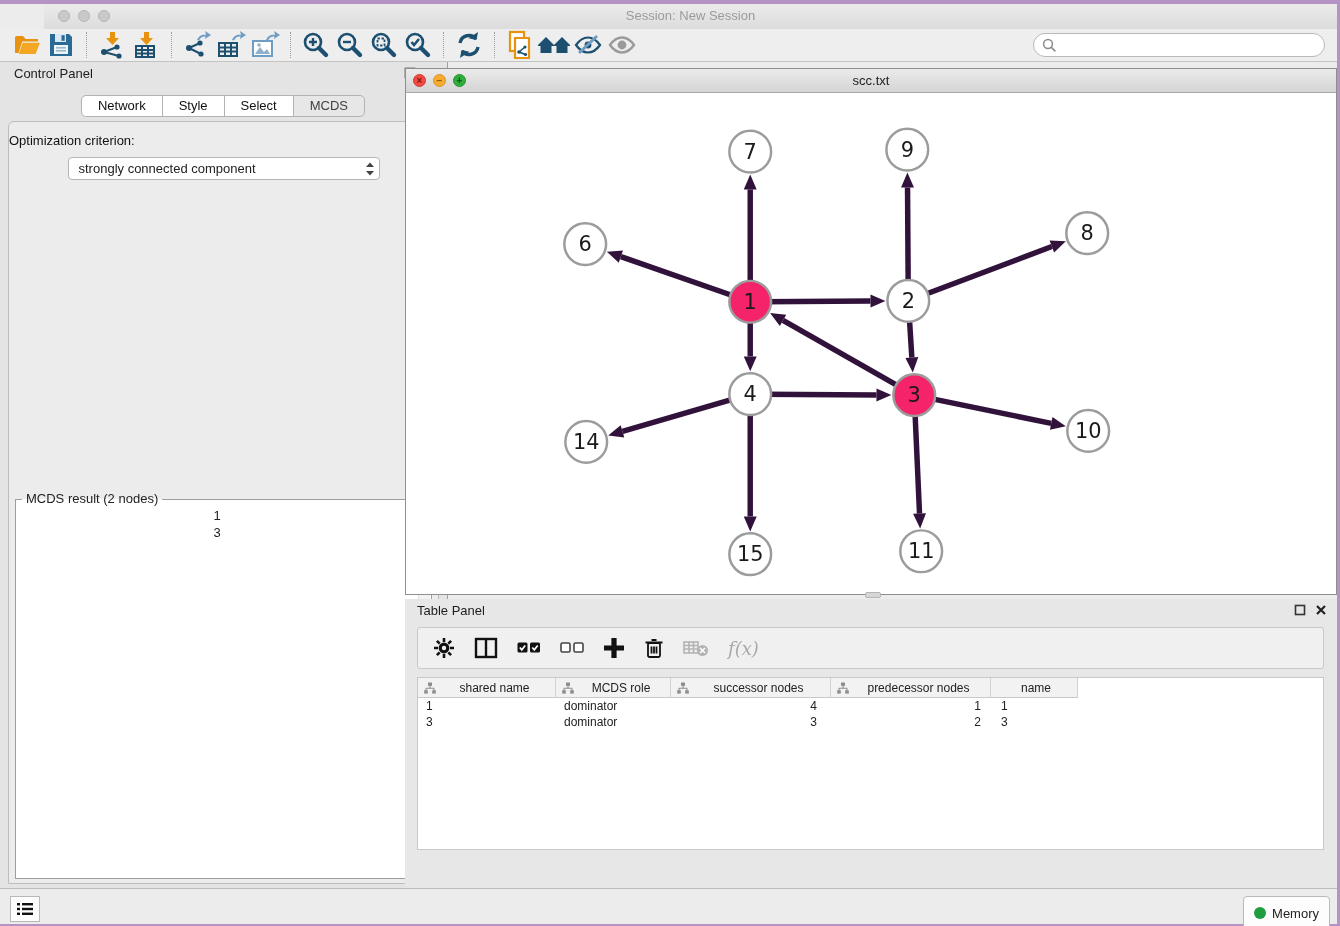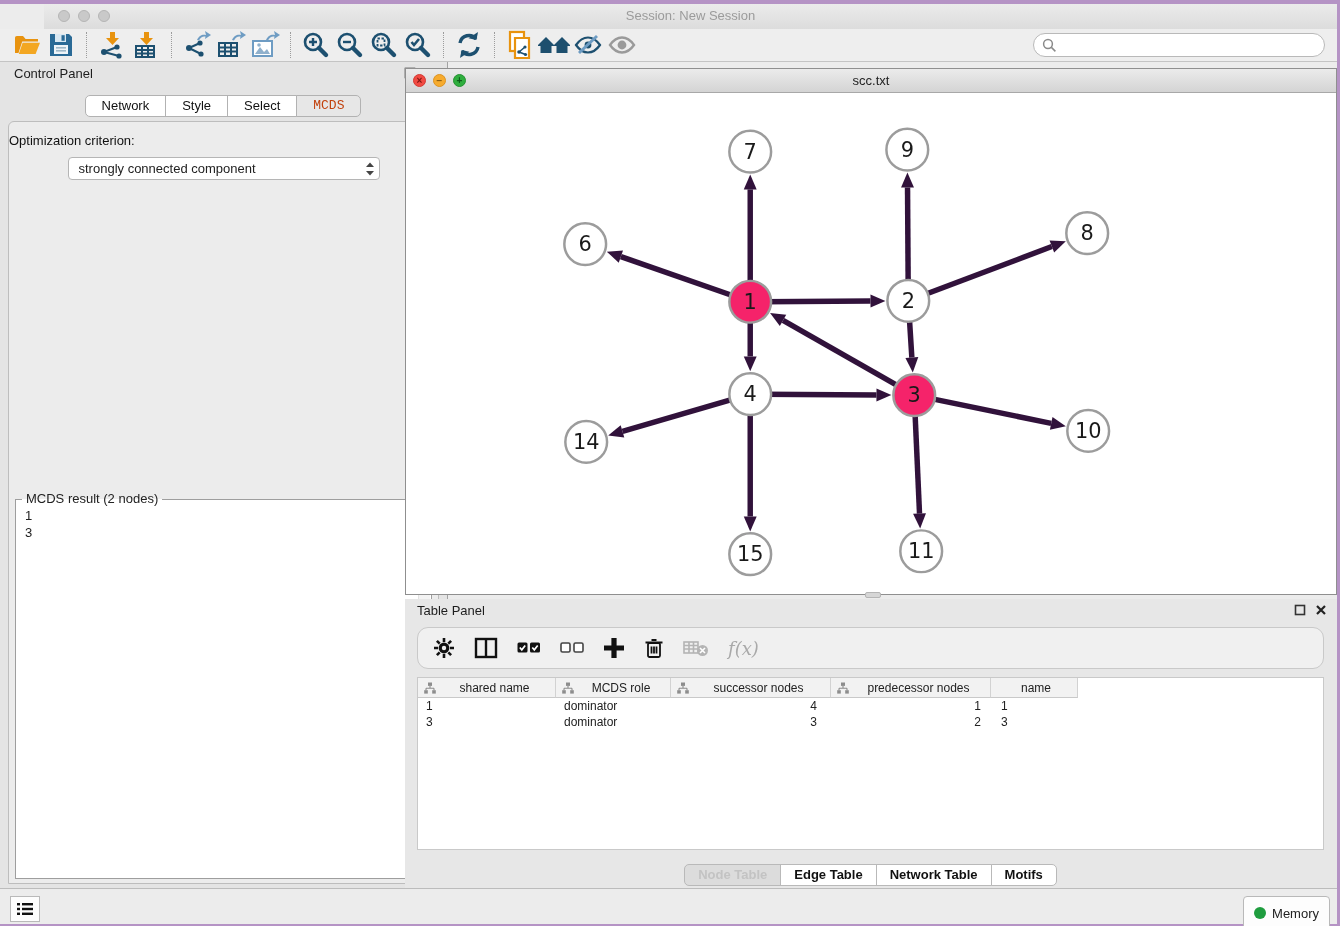--- a/index.html
+++ b/index.html
@@ -33,32 +33,32 @@
   .cpanel { position:absolute; left:0; top:0; width:448px; bottom:0; background:#e4e4e4;
     border-right:1px solid #a2a2a2; }
   .phead { height:22px; display:flex; align-items:center; padding:0 10px 0 14px; }
   .phead .ptitle { font-size:13px; color:#1d1d1d; flex:1; }
   .winbtns { display:flex; gap:9px; align-items:center; }
   .tabs { position:relative; z-index:2; display:flex; justify-content:center; margin-top:11px; }
   .tab { font-size:13px; padding:2px 16px 3px; background:#fff; border:1px solid #b2b2b2;
     margin-left:-1px; color:#111; }
   .tab:first-child { border-top-left-radius:5px; border-bottom-left-radius:5px; }
   .tab:last-child { border-top-right-radius:5px; border-bottom-right-radius:5px; }
-  .tab.active { background:#e7e7e7; color:#c2410c;font-family:Liberation Mono, monospace; }
+  .tab.active { background:#e7e7e7; color:#404040; }
   .cbox { position:absolute; left:8px; right:8px; top:59px; bottom:4px; background:#ececec;
     border:1px solid #bdbdbd; border-radius:6px 6px 0 0; }
   .optlabel { text-align:left; margin-top:11px; font-size:13px; color:#111; }
   .selectbox { width:312px; height:23px; margin:9px auto 0; background:#fff; border:1px solid #b5b5b5;
     border-radius:4px; display:flex; align-items:center; font-size:13px; padding-left:10px; }
   .selectbox .sval { flex:1; }
   .btnrow { display:flex; justify-content:center; gap:14px; margin-top:13px; }
   .btn { font-size:13px; background:#fff; border:1px solid #b3b3b3; border-radius:4px;
     padding:2px 14px 3px; color:#111; }
   .fieldset { position:absolute; left:6px; right:6px; top:377px; bottom:4px; background:#fff;
-    border:1px solid #9e9e9e; }
+    border:1px solid #9e9e9e;text-align:center; }
   .legend { position:absolute; top:-9px; left:6px; font-size:13px; padding:0 4px;
     background:linear-gradient(#ececec 55%,#ffffff 55%); }
   .fbody { position:absolute; inset:1px 14px 1px 1px; padding:6px 8px; font-size:13px; line-height:17px; }
   .ftrack { position:absolute; top:1px; bottom:1px; right:1px; width:12px; background:#f3f3f3;
     border-left:1px solid #e2e2e2; }
 
   
   .rarea { position:absolute; left:405px; right:0; top:0; bottom:0; }
   .netwin { position:absolute; left:0; right:0; top:6px; height:527px; border:1px solid #8f8f8f;
     background:#fff; }
@@ -71,21 +71,21 @@
   .canvas { position:absolute; top:25px; left:0; right:0; bottom:0; background:#fff; }
 
   .vsplit { position:absolute; left:-5px; top:408px; width:8px; height:16px; background:#cfcfcf;
     border:1px solid #a8a8a8; border-radius:2px; }
   .hsplit { position:absolute; left:460px; top:530px; width:16px; height:6px; background:#d6d6d6;
     border:1px solid #b5b5b5; border-radius:2px; }
 
   
   .tpanel { position:absolute; left:0; right:0; top:537px; bottom:0; background:#e7e7e7; }
   .tptoolbar { position:absolute; left:12px; right:13px; top:28px; height:42px; background:#f0f0f0;
-    border:1px solid #c9c9c9; border-radius:11px; display:flex; align-items:center; gap:19px; padding-left:15px; }
+    border:1px solid #c9c9c9; border-radius:3px; display:flex; align-items:center; gap:19px; padding-left:15px; }
   .fx { font-family:"DejaVu Serif",serif; font-style:italic; font-size:18px; color:#a9a9a9; }
   .ttable { position:absolute; left:12px; right:13px; top:78px; height:173px; background:#fff;
     border:1px solid #c9c9c9; overflow:hidden; }
   .thead { display:flex; height:20px; }
   .th { background:#f2f2f2; border-right:1px solid #d2d2d2; border-bottom:1px solid #c9c9c9;
     display:flex; align-items:center; font-size:12px; color:#222; padding:0 2px 0 6px; }
   .th .lbl { flex:1; text-align:center; }
   .trow { display:flex; height:16px; font-size:12px; }
   .td { display:flex; align-items:center; }
   .tleft { justify-content:flex-start; padding-left:8px; }
@@ -472,26 +472,20 @@
             <div class="td tleft" style="width:87px; padding-left:10px;">1</div>
           </div>
           <div class="trow">
             <div class="td tleft" style="width:138px;">3</div>
             <div class="td tleft" style="width:115px;">dominator</div>
             <div class="td tright" style="width:160px;">3</div>
             <div class="td tright" style="width:160px; padding-right:10px;">2</div>
             <div class="td tleft" style="width:87px; padding-left:10px;">3</div>
           </div>
         </div>
-        <div class="tptabs">
-          <div class="ttab active">Node Table</div>
-          <div class="ttab">Edge Table</div>
-          <div class="ttab">Network Table</div>
-          <div class="ttab">Motifs</div>
-        </div>
       </div>
     </div>
   </div>
 
   <div class="statusbar">
     <div class="sbbtn">
       <svg width="18" height="16" viewBox="0 0 18 16">
           <g fill="#111">
             <rect x="1" y="2" width="3" height="2.4"></rect>
             <rect x="6" y="2" width="11" height="2.4"></rect>

